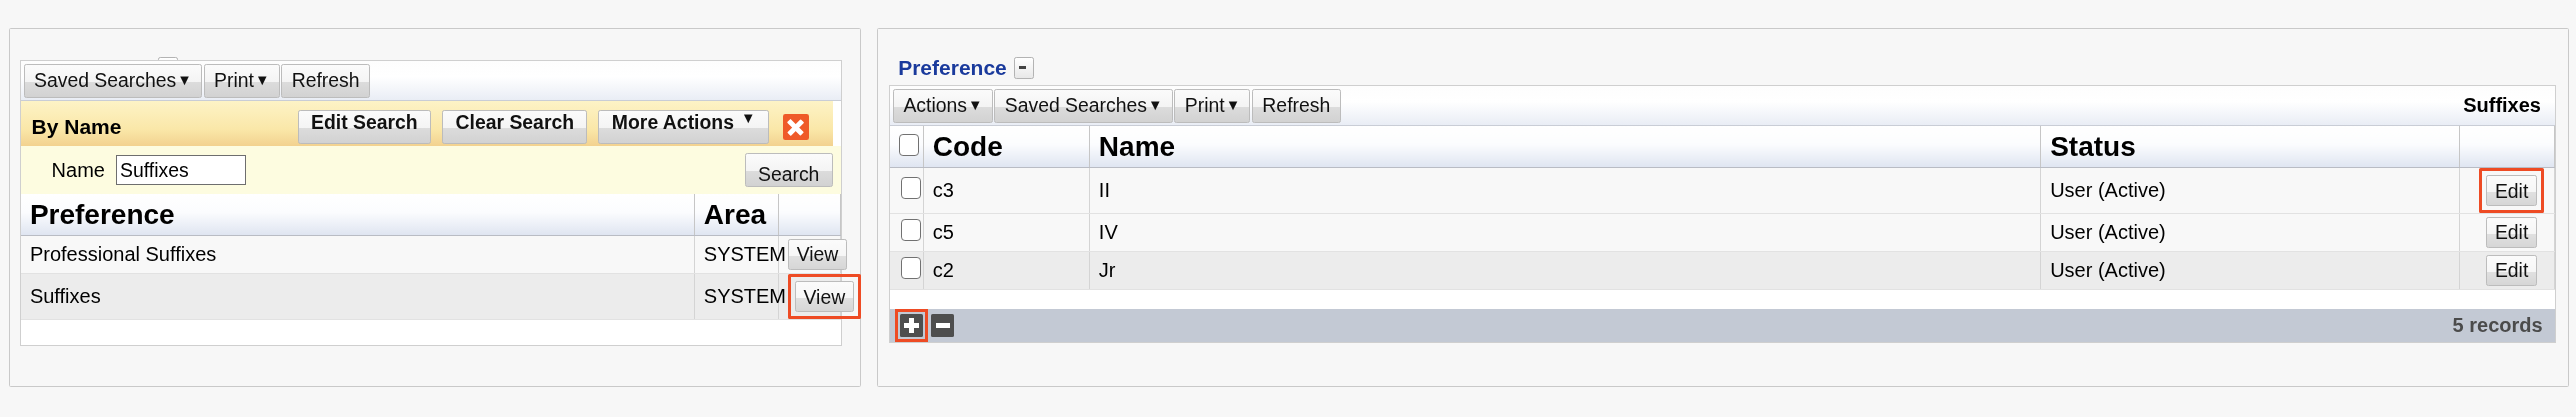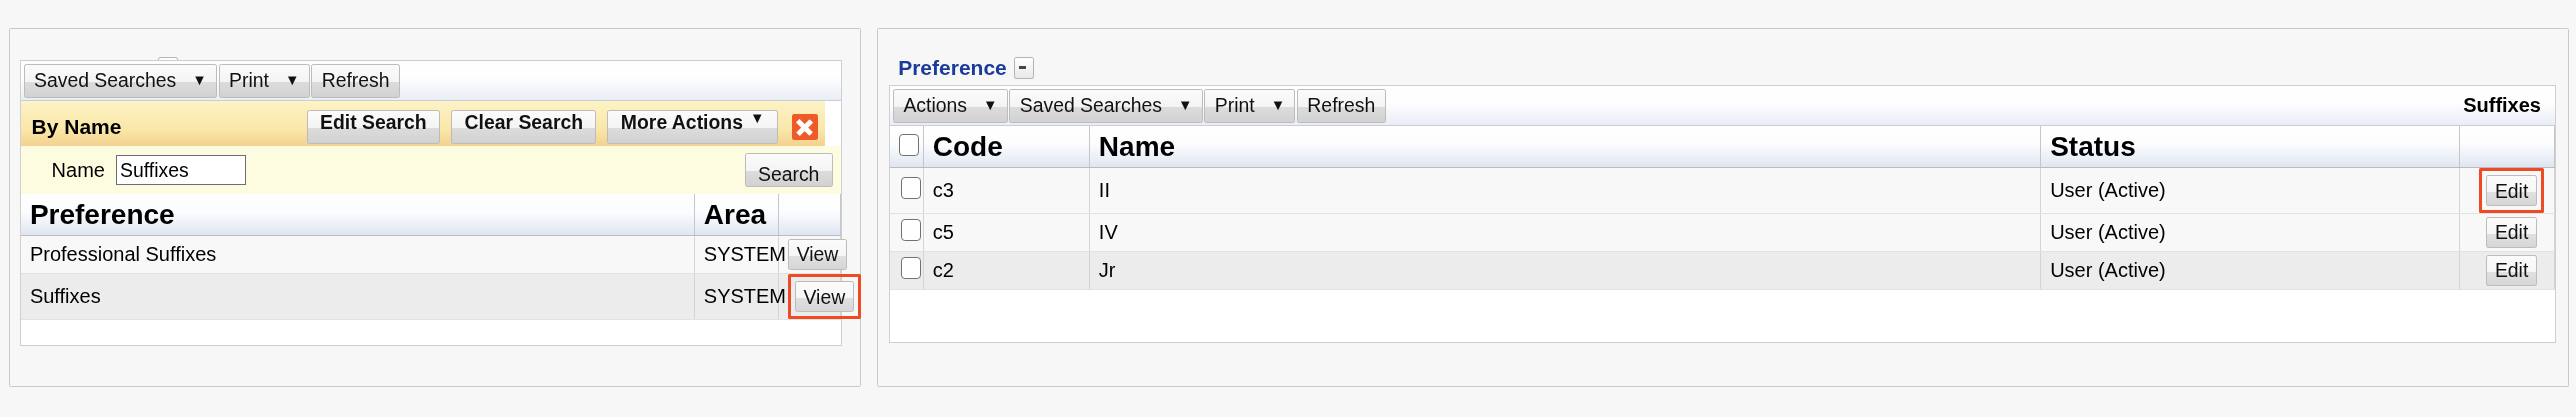--- a/index.html
+++ b/index.html
@@ -42,37 +42,37 @@
     border-bottom:1.6px solid #c9cdd6;
     display:flex;align-items:center;box-sizing:border-box;
     padding-left:3.1px;
   }
   .tbtn{
     height:34px;box-sizing:border-box;
     margin:0 1.6px 0 0;
     padding:0 9.3px;
     border:1.6px solid #bcbcbc;border-radius:2.3px;
     background:linear-gradient(#fbfbfb 0%,#f4f4f4 52%,#dcdcdc 53%,#d2d2d2 100%);
-    display:flex;align-items:center;justify-content:center;gap:16px;
+    display:flex;align-items:center;justify-content:center;gap:1px;
     font-size:19.4px;color:#111;white-space:nowrap;
     font-family:"Liberation Sans", sans-serif;
   }
   .caret{font-size:14.7px;line-height:1;}
   .tb-right-label{
     margin-left:auto;padding-right:14px;font-weight:bold;font-size:20px;
   }
 
   
   .crit-head{
-    position:absolute;left:0;right:16px;
+    position:absolute;left:0;right:8px;
     height:53px;
     background:linear-gradient(#fdf3c6 0%,#fae7a8 55%,#efc884 100%);
     border-bottom:0.8px solid #e4cf9a;
     display:flex;align-items:center;box-sizing:border-box;
-    padding:0 7px 0 11px;
+    padding:0 24px 0 11px;
   }
   .crit-title{font-weight:bold;font-size:21px;}
   .crit-actions{margin-left:auto;display:flex;align-items:center;gap:11px;}
   .cbtn{
     height:34px;padding:0 12.4px;box-sizing:border-box;
     border:1.6px solid #bcbcbc;border-radius:2.3px;
     background:linear-gradient(#fbfbfb 0%,#f4f4f4 52%,#dcdcdc 53%,#d2d2d2 100%);
     display:flex;align-items:flex-start;justify-content:center;gap:7px;
     font-size:19.4px;font-weight:bold;color:#111;white-space:nowrap;
   }
@@ -349,18 +349,25 @@
                 <span class="rowbtn">
                   <span>Edit</span>
                 </span>
               </td>
             </tr>
 
           </tbody>
         </table>
       </div>
 
+      <div class="gridfoot">
+        <span class="hl-sm">
+          <span class="sqbtn plus"></span>
+        </span>
+        <span class="sqbtn minus" style="margin-left:3.1px;"></span>
+        <span class="records">5 records</span>
+      </div>
 
     </div>
   </div>
 
 </div>
 
 
 </body></html>

